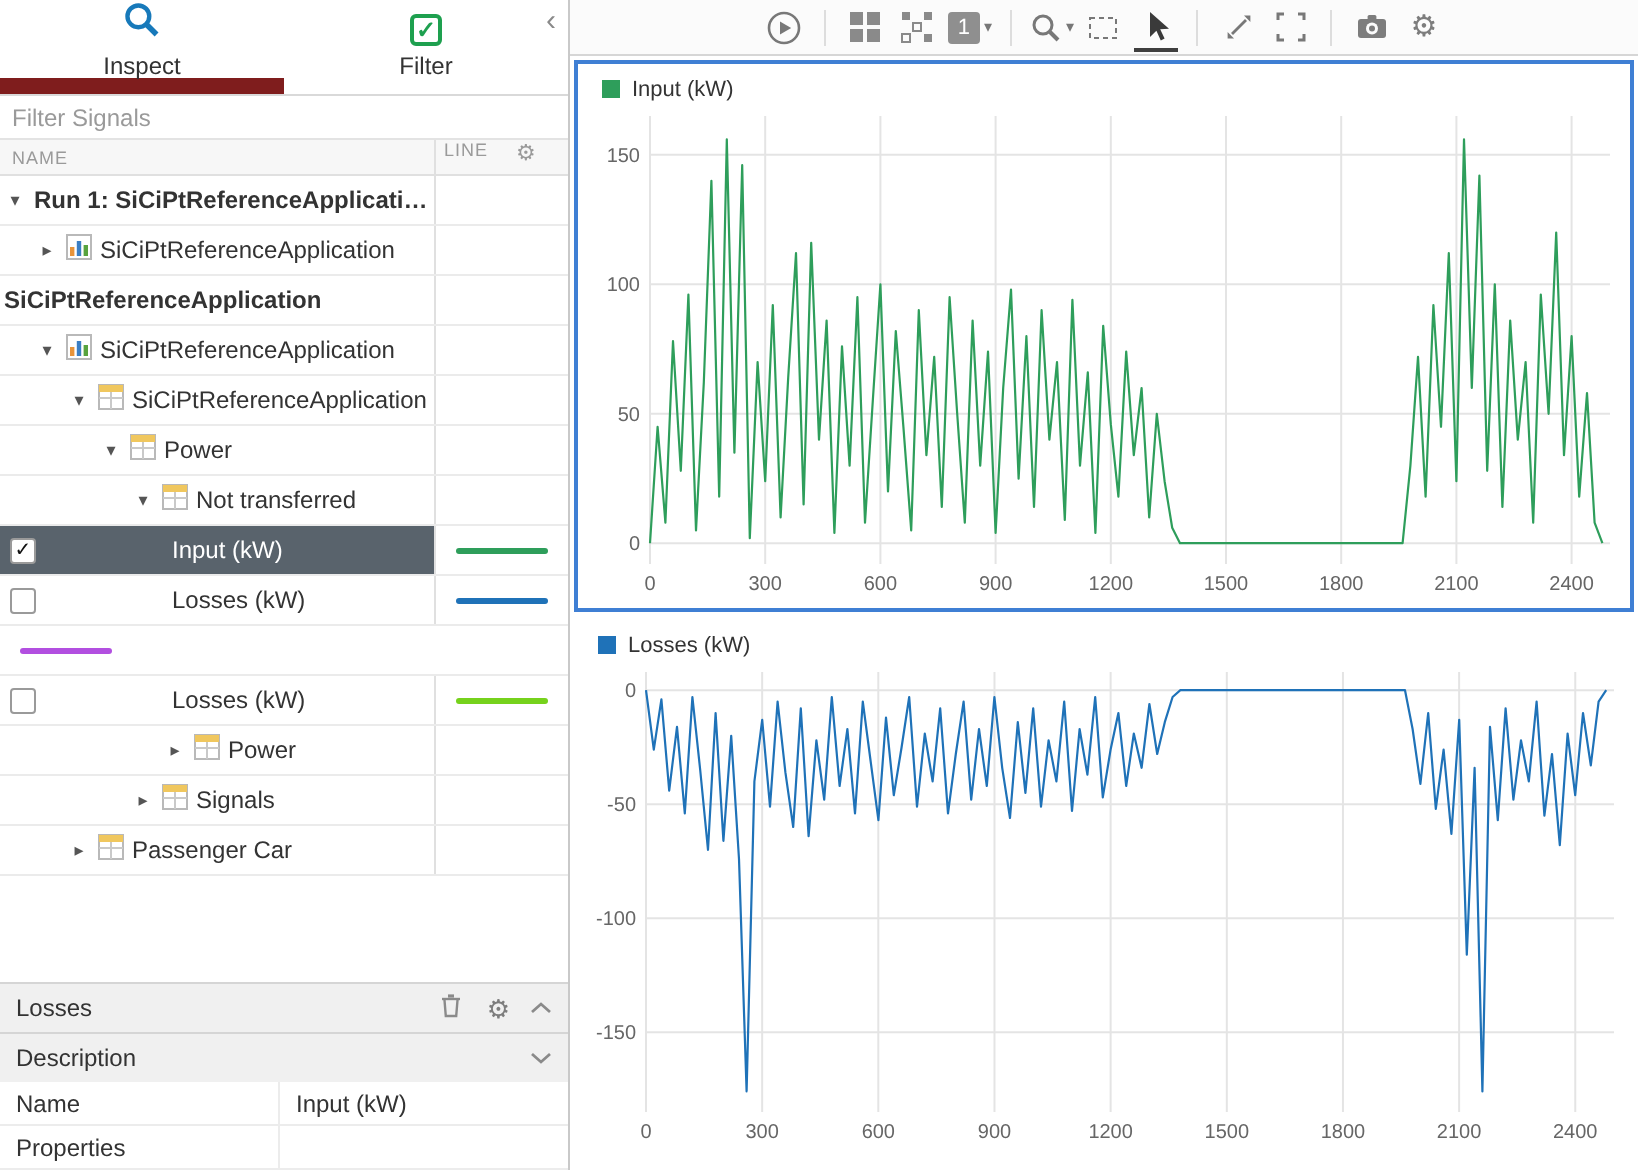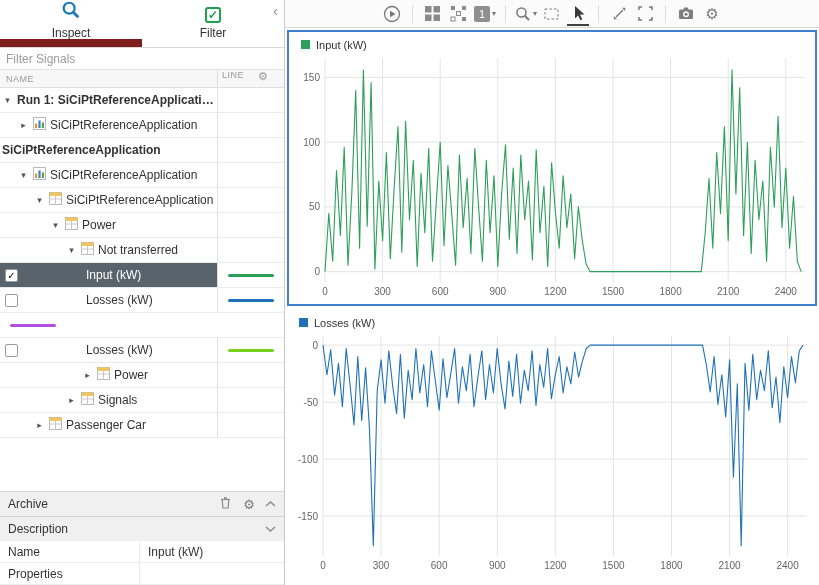--- a/index.html
+++ b/index.html
@@ -252,21 +252,21 @@
             <line x1="6.5" y1="4" x2="6.5" y2="12.5" stroke="#c9c9c9"></line>
           </svg></span>
       <span class="lbl">Passenger Car</span>
       </div>
     <div class="linecell"></div>
   </div>
 
   <div class="spacer"></div>
 
   <div class="archbar">
-    <span>Archive</span>
+    <span>Losses</span>
     <span class="ricons">
       <span><svg width="15" height="15">
             <line x1="3" y1="4.5" x2="12" y2="4.5" stroke="#8a8a8a" stroke-width="1.2"></line>
             <rect x="6" y="2.2" width="3" height="1.6" fill="#8a8a8a"></rect>
             <path d="M4.2 4.5 L4.9 13 H10.1 L10.8 4.5" fill="none" stroke="#8a8a8a" stroke-width="1.2"></path>
           </svg></span>
       <span class="gear" style="font-size:13px">⚙</span>
       <span><svg width="11" height="8">
             <polyline points="1,6 5.5,2 10,6" fill="none" stroke="#8a8a8a" stroke-width="1.4"></polyline>
           </svg></span>

